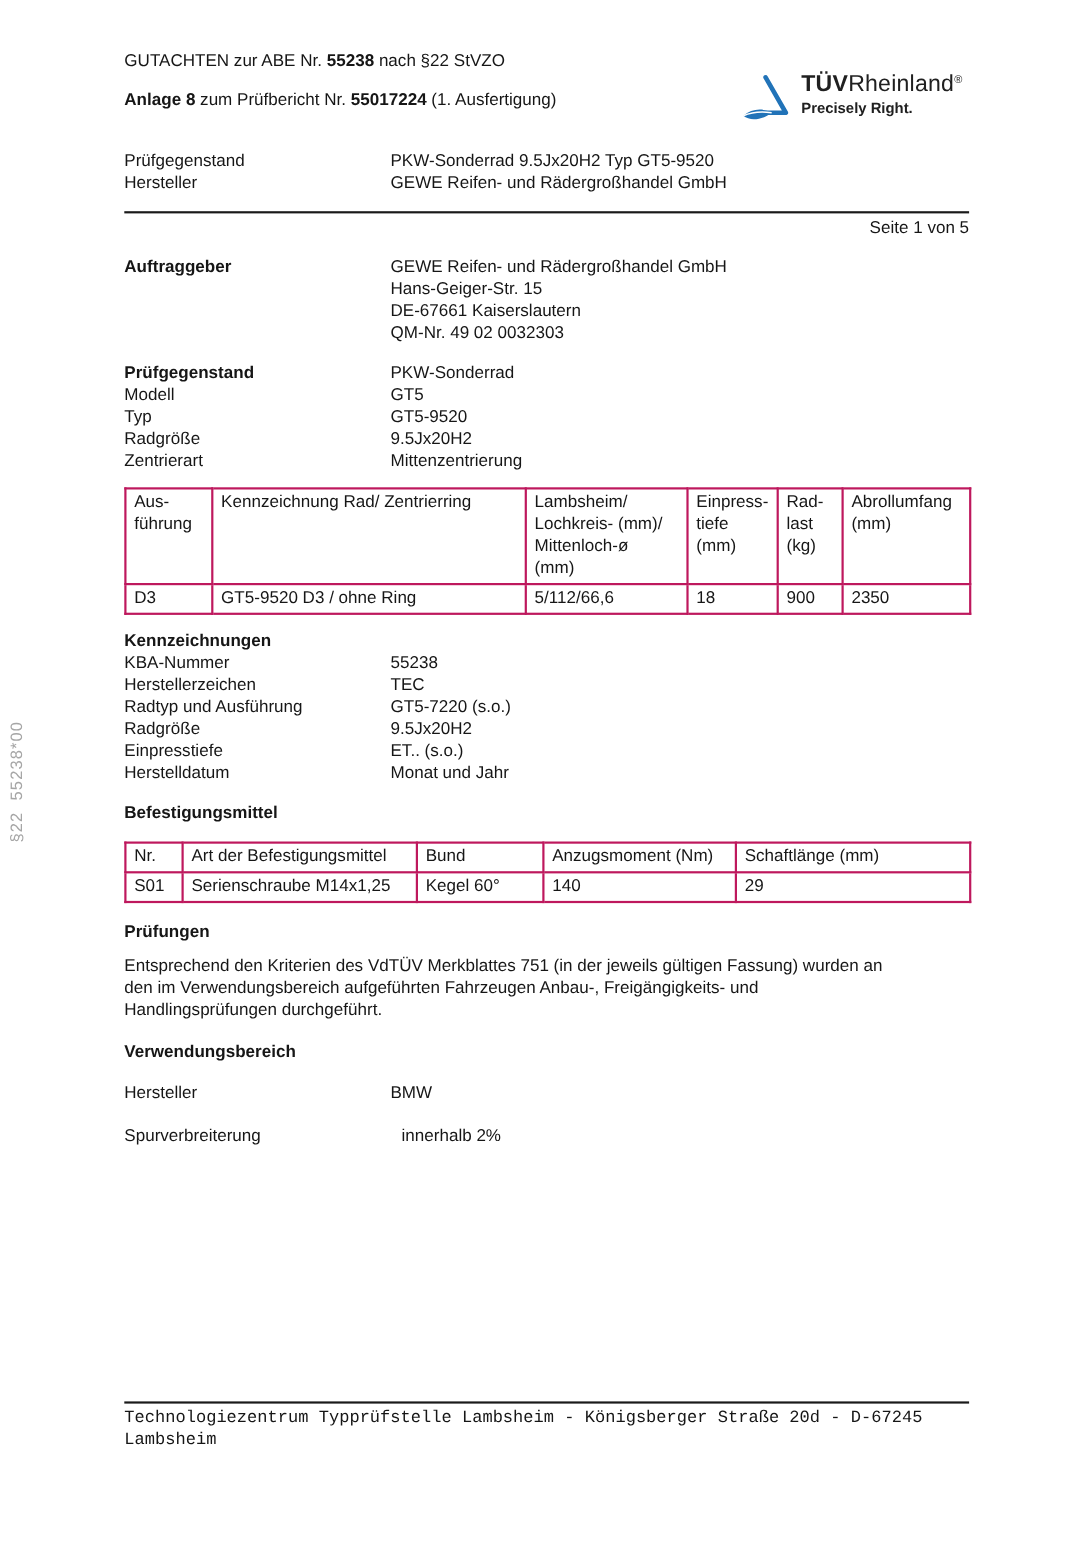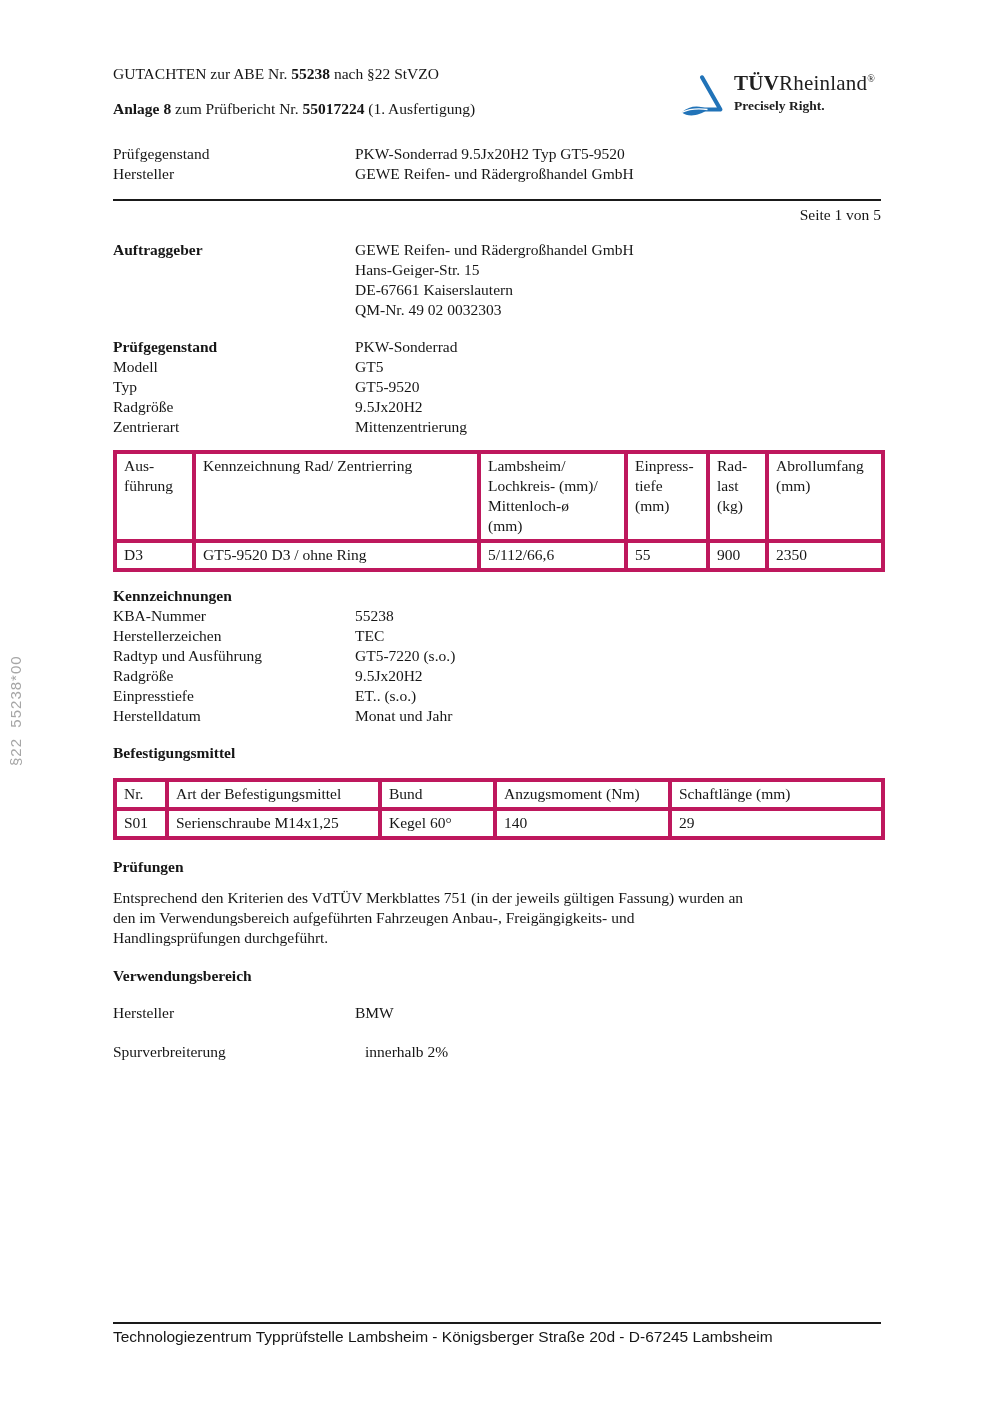--- a/index.html
+++ b/index.html
@@ -8,31 +8,30 @@
     width:992px;height:1404px;
     background:#ffffff;
     font-family:"Liberation Sans", sans-serif;
     color:#161616;
     font-size:15.5px;
     line-height:20px;
     overflow:hidden;
   }
   .content{
     position:absolute;
-    left:113px; top:64px;
+    left:113px; top:46px;
     width:768px;
-    font-family:Liberation Serif, serif;
   }
   
   .header-flex{display:flex;justify-content:space-between;align-items:flex-start;}
   .hdr-line{white-space:nowrap;}
   .hdr-line.second{margin-top:15px;}
   .b{font-weight:bold;}
   
-  .logo{display:flex;align-items:flex-start;margin-top:8px;margin-right:6px;}
+  .logo{display:flex;align-items:flex-start;margin-top:19px;margin-right:6px;}
   .logo svg{display:block;margin-right:9px;}
   .logo-text-line{font-size:21px;line-height:23px;color:#202020;letter-spacing:0.2px;white-space:nowrap;}
   .logo-text-line .tuv{font-weight:bold;}
   .logo-reg{font-size:10px;vertical-align:super;line-height:0;}
   .logo-tagline{font-size:13.5px;font-weight:bold;color:#202020;margin-top:1px;}
   
   .kv-row{display:flex;}
   .kv-label{width:242px;flex:0 0 242px;}
   .kv-value{flex:1;}
   .intro{margin-top:20px;}
@@ -41,37 +40,37 @@
   .page-num{text-align:right;margin-top:4px;}
   
   .auftraggeber{margin-top:15px;}
   .pruefgegenstand{margin-top:17px;}
   .section-heading{font-weight:bold;}
   
   table{border-collapse:collapse;table-layout:fixed;width:768px;}
   .t1{margin-top:13px;}
   .t2{margin-top:15px;}
   th,td{
-    border:4px solid #be185d;
+    border:2px solid #be185d;
     font-weight:normal;
     text-align:left;
     vertical-align:top;
     padding:2px 7px 3px 7px;
     white-space:pre-line;
     overflow:hidden;
   }
   .kennzeichnungen{margin-top:14px;}
   .befestigung-heading{margin-top:17px;}
   .pruefungen-heading{margin-top:17px;}
   .paragraph{margin-top:11px;}
   .verwendung-heading{margin-top:18px;}
   .verwendung-row1{margin-top:17px;}
   .verwendung-row2{margin-top:19px;gap:10px;}
   
-  .footer{position:absolute;left:113px;top:1322px;width:768px;}
+  .footer{position:absolute;left:113px;top:1274px;width:768px;font-family:Liberation Mono, monospace;}
   .footer-rule{border:none;border-top:2px solid #1a1a1a;margin:0;height:0;}
   .footer-text{margin-top:3px;}
   
   .side-code{
     position:absolute;
     left:6px; top:766px;
     transform-origin:0 0;
     transform:rotate(-90deg);
     color:#a6a6a6;
     font-size:15px;
@@ -177,21 +176,21 @@
         <th>Rad-
 last
 (kg)</th>
         <th>Abrollumfang
 (mm)</th>
       </tr>
       <tr>
         <td>D3</td>
         <td>GT5-9520 D3 / ohne Ring</td>
         <td>5/112/66,6</td>
-        <td>55</td>
+        <td>18</td>
         <td>900</td>
         <td>2350</td>
       </tr>
     </tbody>
       </table>
 
     <div class="kennzeichnungen">
       <div class="section-heading">Kennzeichnungen</div>
       <div class="kv-row">
         <div class="kv-label">KBA-Nummer</div>

